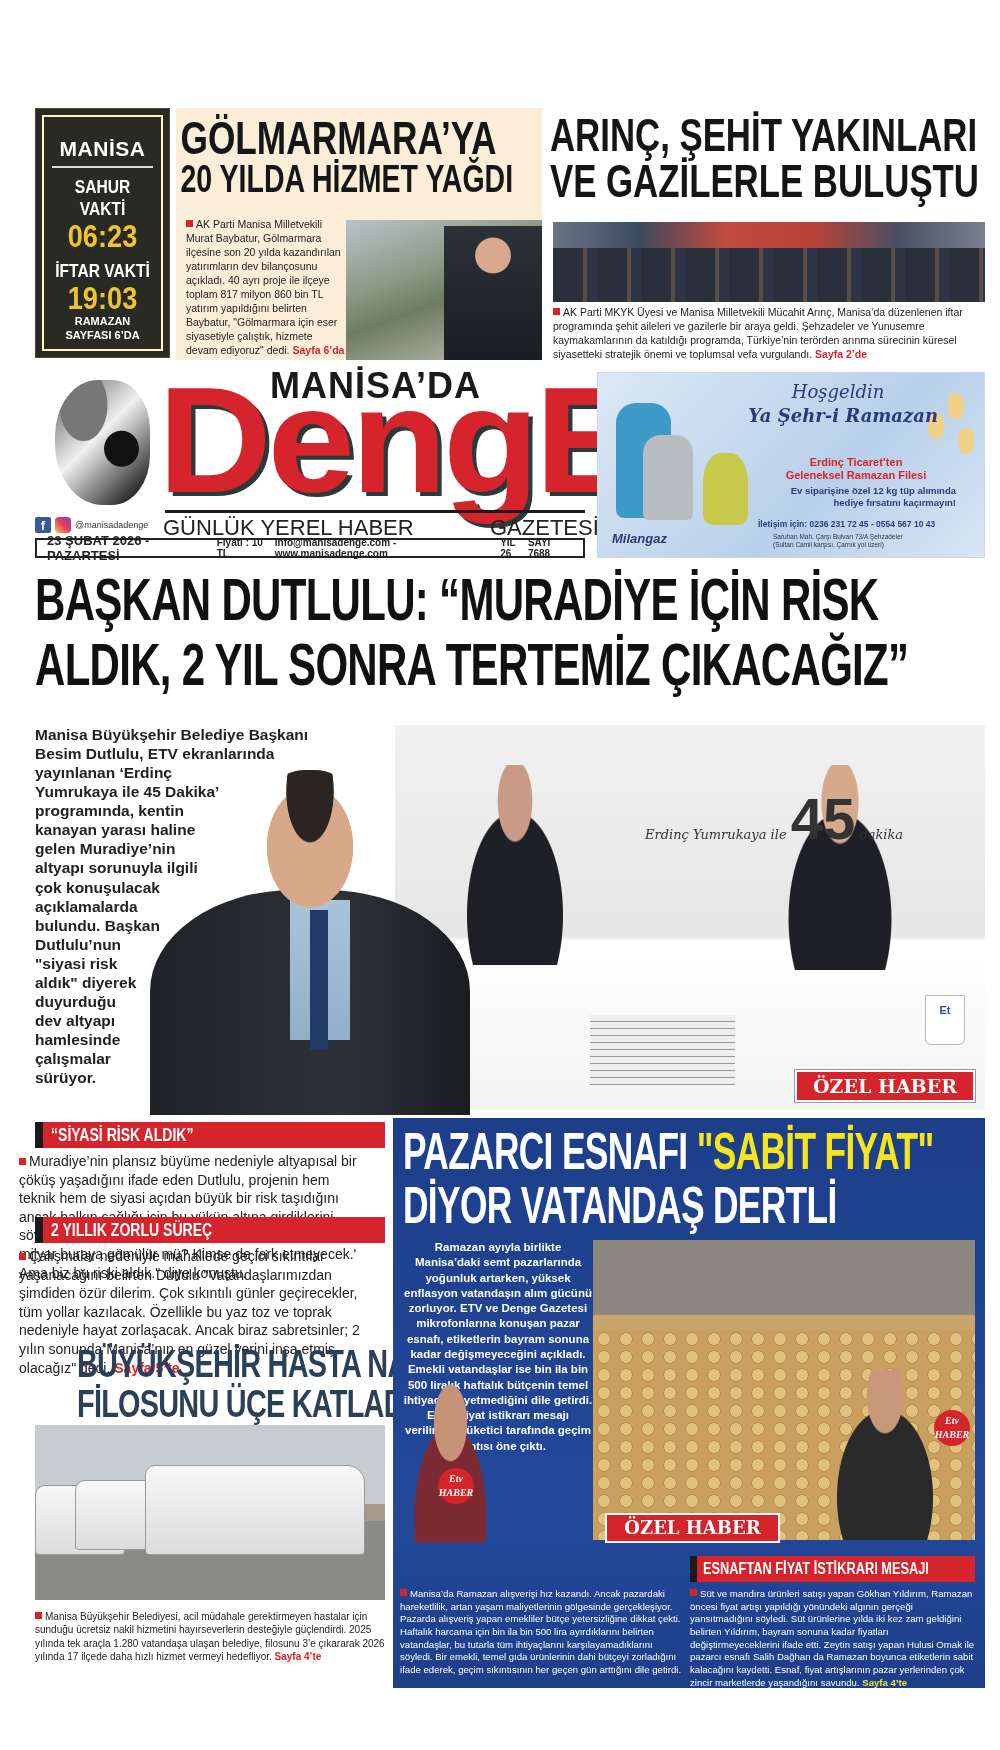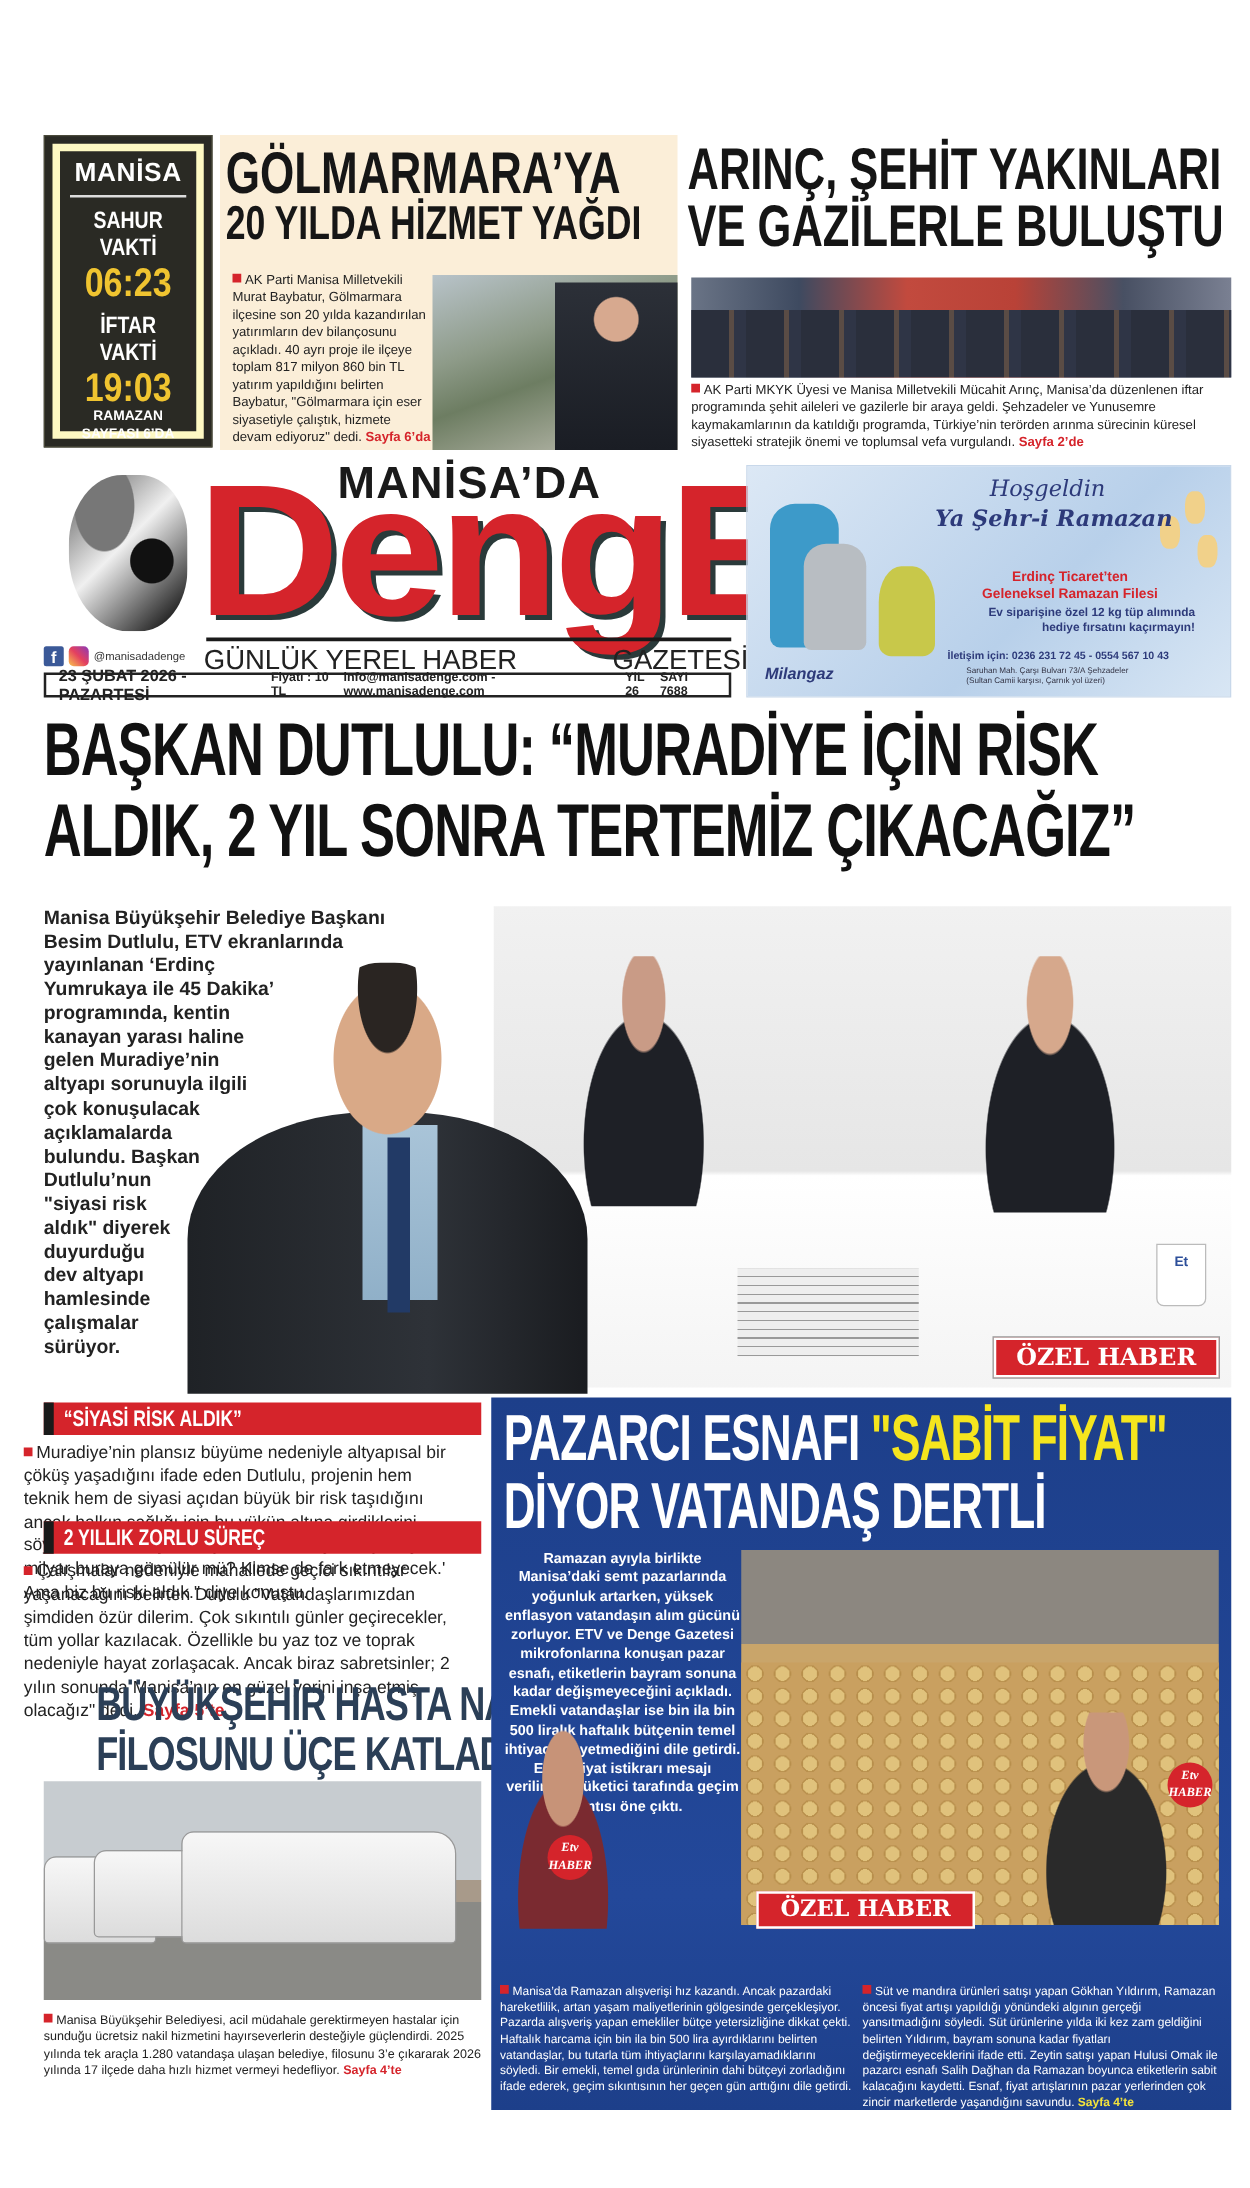--- a/index.html
+++ b/index.html
@@ -5,21 +5,21 @@
 *{box-sizing:border-box;margin:0;padding:0}
 html,body{width:1000px;height:1750px;background:#fff;overflow:hidden}
 body{font-family:"Liberation Sans",sans-serif;color:#1a1a1a;position:relative}
 .abs{position:absolute}
 .bullet{display:inline-block;width:7px;height:7px;background:#d5242b;margin-right:3px;vertical-align:1px}
 .red{color:#d5242b;font-weight:700}
 .ylw{color:#f2e23c;font-weight:700}
 
 
 #ramazan{left:35px;top:108px;width:135px;height:250px;background:#2a2a24;border:1px solid #4a4a3a;padding:6px 6px;text-align:center;color:#fff}
-#ramazan .inner{border:6px solid #fef9c3;height:100%;padding-top:6px}
+#ramazan .inner{border:2px solid #fef9c3;height:100%;padding-top:20px}
 #ramazan .city{font-size:21px;font-weight:700;letter-spacing:.5px;border-bottom:2px solid #ddd;padding-bottom:5px;margin:0 8px}
 #ramazan .lbl{font-size:19px;font-weight:700;margin-top:8px;transform:scaleX(.82)}
 #ramazan .time{font-size:32px;font-weight:700;color:#f0c430;line-height:1;transform:scaleX(.85)}
 #ramazan .note{font-size:11px;font-weight:700;line-height:1.3}
 
 
 #golmarmara{left:176px;top:108px;width:366px;height:252px;background:#fbeed8}
 #golmarmara .head{font-size:47px;font-weight:900;line-height:.95;padding:8px 0 0 6px;transform:scaleX(.75);transform-origin:left top;white-space:nowrap;color:#161616}
 #golmarmara .head2{font-size:38px}
 #golmarmara .body{position:absolute;left:10px;top:110px;width:160px;font-size:10.5px;line-height:1.33;color:#222}
@@ -191,20 +191,21 @@
 </div>
 
 <div id="main-head" class="abs">
   <div>BAŞKAN DUTLULU: “MURADİYE İÇİN RİSK</div>
   <div>ALDIK, 2 YIL SONRA TERTEMİZ ÇIKACAĞIZ”</div>
 </div>
 
 <div id="studio" class="abs">
   <div class="p1"></div>
   <div class="p2"></div>
+  <div class="logo45"><span>Erdinç Yumrukaya ile</span> <b>45</b> <span>dakika</span></div>
   <div class="papers"></div>
   <div class="cup">Et</div>
 </div>
 <div id="mayor-photo" class="abs">
   <div class="body"></div>
   <div class="shirt"></div>
   <div class="tie"></div>
   <div class="head"></div>
 </div>
 <div id="lead" class="abs">
@@ -254,15 +255,16 @@
   <div class="photo">
     <div class="potato"></div>
     <div class="seller"></div>
     <div class="mic" style="right:5px;top:170px">Etv HABER</div>
   </div>
   <div class="intro">Ramazan ayıyla birlikte Manisa’daki semt pazarlarında yoğunluk artarken, yüksek enflasyon vatandaşın alım gücünü zorluyor. ETV ve Denge Gazetesi mikrofonlarına konuşan pazar esnafı, etiketlerin bayram sonuna kadar değişmeyeceğini açıkladı. Emekli vatandaşlar ise bin ila bin 500 liralık haftalık bütçenin temel ihtiyaçlara yetmediğini dile getirdi. Esnaf fiyat istikrarı mesajı verilirken, tüketici tarafında geçim sıkıntısı öne çıktı.</div>
   <div class="citizen">
     <div class="mic" style="left:40px;top:85px">Etv HABER</div>
   </div>
   <div id="ozel2">ÖZEL HABER</div>
+  <div class="sh" style="left:297px;width:285px"><span>ESNAFTAN FİYAT İSTİKRARI MESAJI</span></div>
   <div class="col" style="left:7px;width:282px"><span class="bullet"></span><span>Manisa’da Ramazan alışverişi hız kazandı. Ancak pazardaki hareketlilik, artan yaşam maliyetlerinin gölgesinde gerçekleşiyor. Pazarda alışveriş yapan emekliler bütçe yetersizliğine dikkat çekti. Haftalık harcama için bin ila bin 500 lira ayırdıklarını belirten vatandaşlar, bu tutarla tüm ihtiyaçlarını karşılayamadıklarını söyledi. Bir emekli, temel gıda ürünlerinin dahi bütçeyi zorladığını ifade ederek, geçim sıkıntısının her geçen gün arttığını dile getirdi.</span></div>
   <div class="col" style="left:297px;width:285px"><span class="bullet"></span><span>Süt ve mandıra ürünleri satışı yapan Gökhan Yıldırım, Ramazan öncesi fiyat artışı yapıldığı yönündeki algının gerçeği yansıtmadığını söyledi. Süt ürünlerine yılda iki kez zam geldiğini belirten Yıldırım, bayram sonuna kadar fiyatları değiştirmeyeceklerini ifade etti. Zeytin satışı yapan Hulusi Omak ile pazarcı esnafı Salih Dağhan da Ramazan boyunca etiketlerin sabit kalacağını kaydetti. Esnaf, fiyat artışlarının pazar yerlerinden çok zincir marketlerde yaşandığını savundu.</span> <span class="ylw">Sayfa 4’te</span></div>
 </div>
 
 </body></html>

